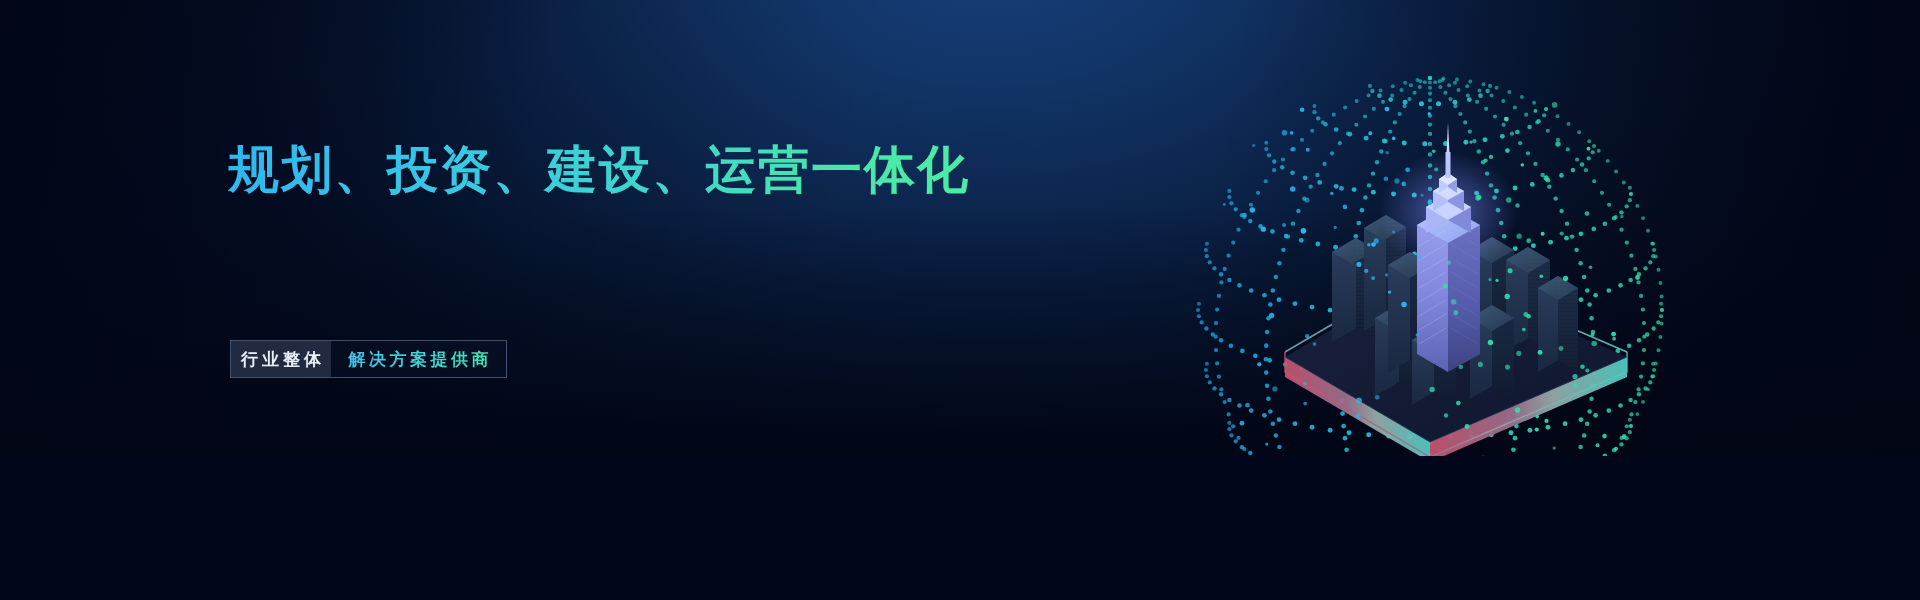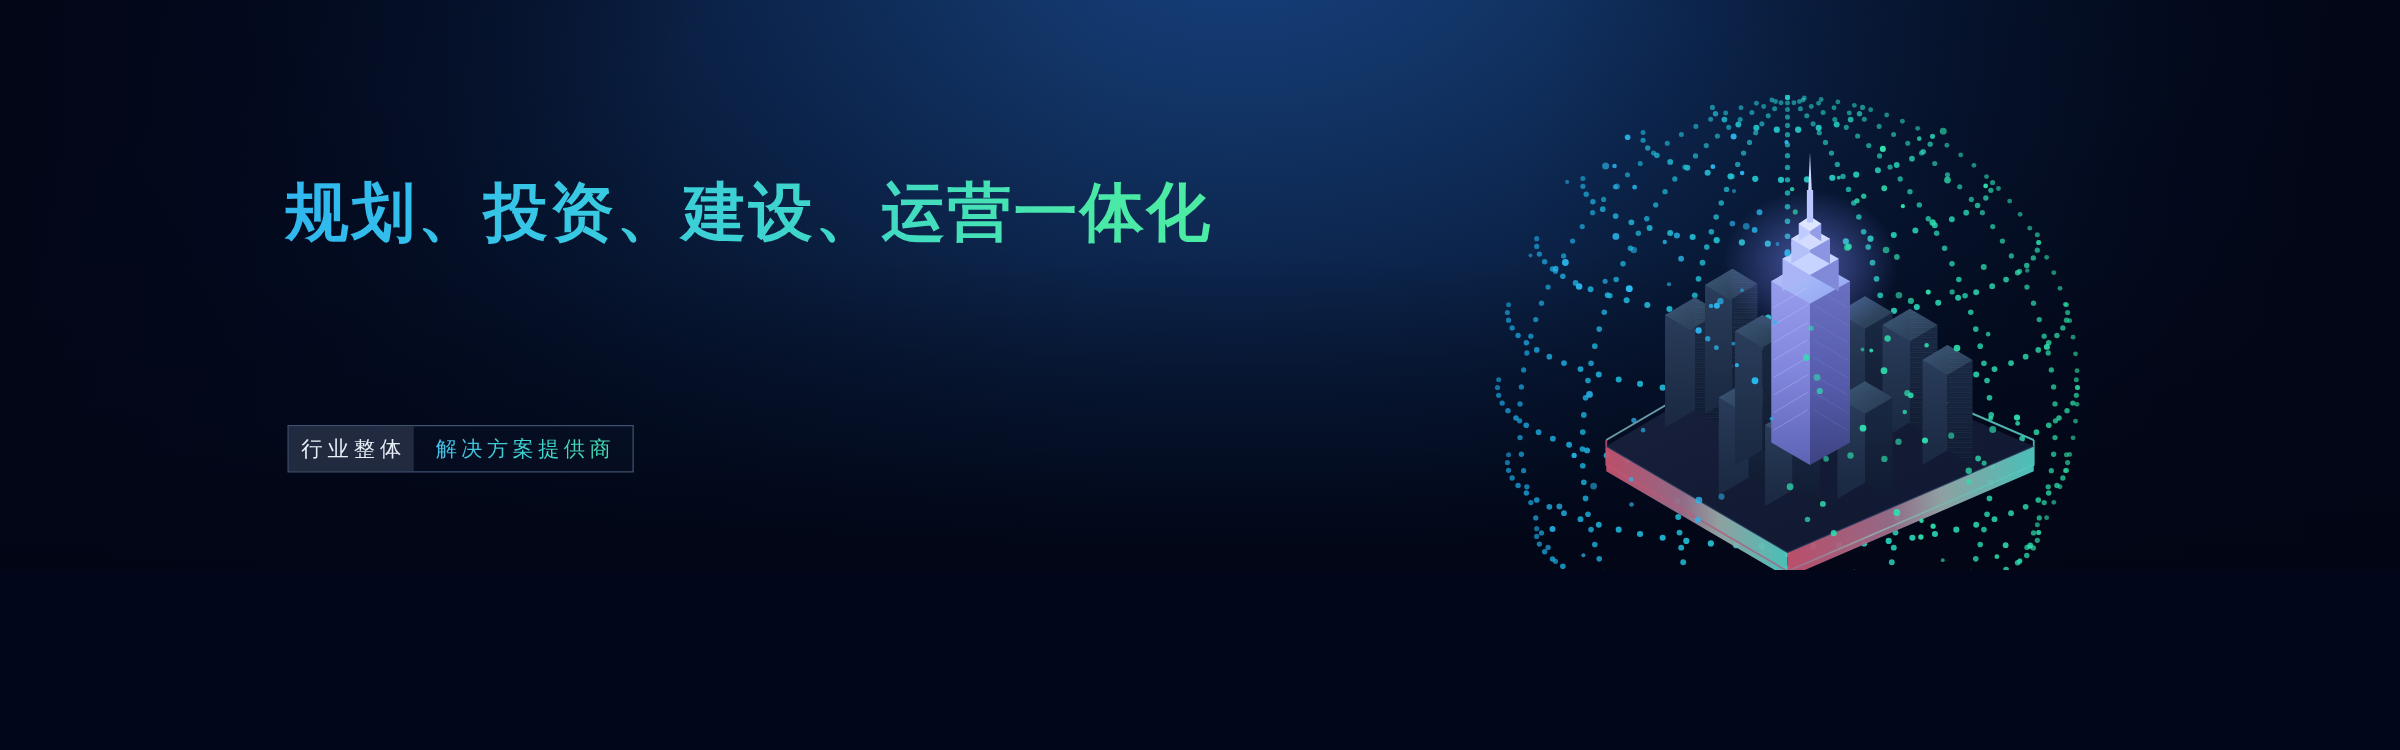--- a/index.html
+++ b/index.html
@@ -81,29 +81,29 @@
     background:rgba(13,22,45,0.30);
   }
   .badge-left {
     display:flex; align-items:center;
     padding:0 6px;
     background:rgba(52,62,84,0.62);
     color:#e8eef6;
     font-size:17px;
     letter-spacing:4px;
     text-indent:4px;
-    font-weight:400;
+    font-weight:700;
   }
   .badge-right {
     display:flex; align-items:center;
     padding:0 14px;
     font-size:17px;
     letter-spacing:3.5px;
     text-indent:3.5px;
-    font-weight:400;
+    font-weight:700;
     background:linear-gradient(95deg,#46b8ef 0%, #3fd2d4 48%, #45e3a6 100%);
     -webkit-background-clip:text;
     background-clip:text;
     color:transparent;
     -webkit-text-fill-color:transparent;
   }
 
   
   .illus {
     position:absolute;

